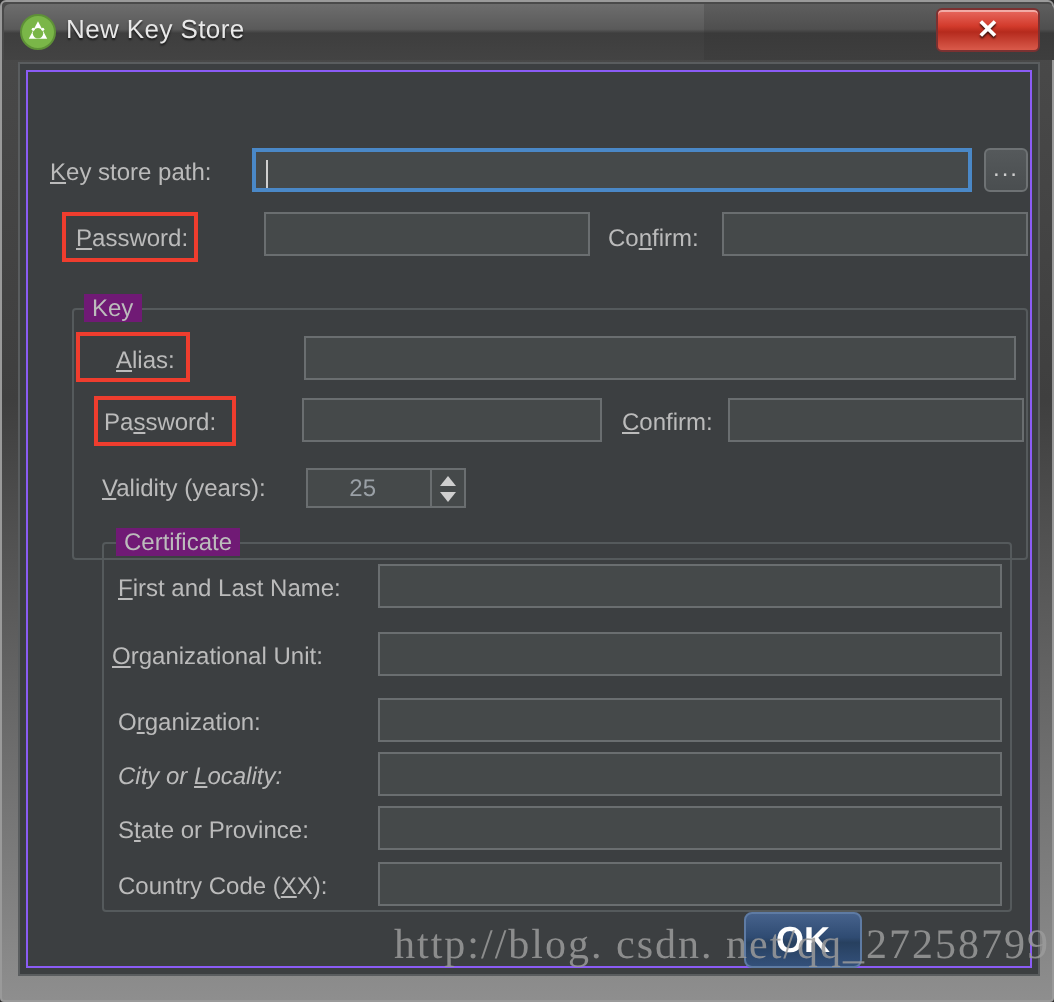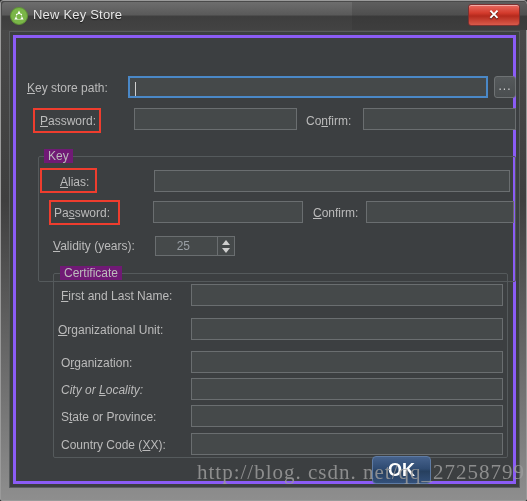--- a/index.html
+++ b/index.html
@@ -92,21 +92,21 @@
     box-sizing: border-box;
     background: #3c3f41;
     border: 1px solid #5a5d5f;
   }
   #content-inner {
     position: absolute;
     left: 3px; top: 3px;
     width: 503px;
     height: 449px;
     background: #3c3f41;
-    border: 3px solid #8b5cf6;
+    border: 1px solid #8b5cf6;
     box-sizing: border-box;
   }
 
   .lbl {
     position: absolute;
     font-size: 12px;
     color: #bbbbbb;
     white-space: nowrap;
   }
   .lbl u { text-decoration: underline; }

